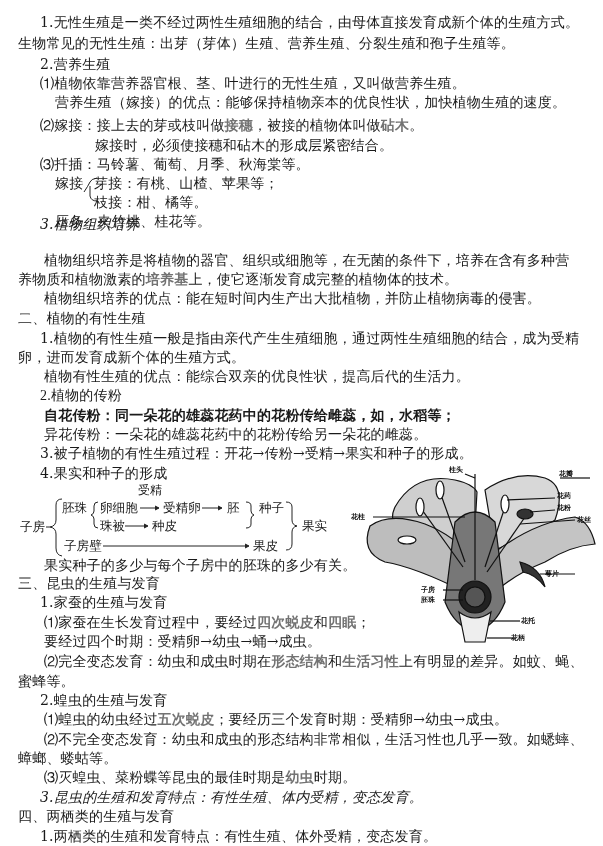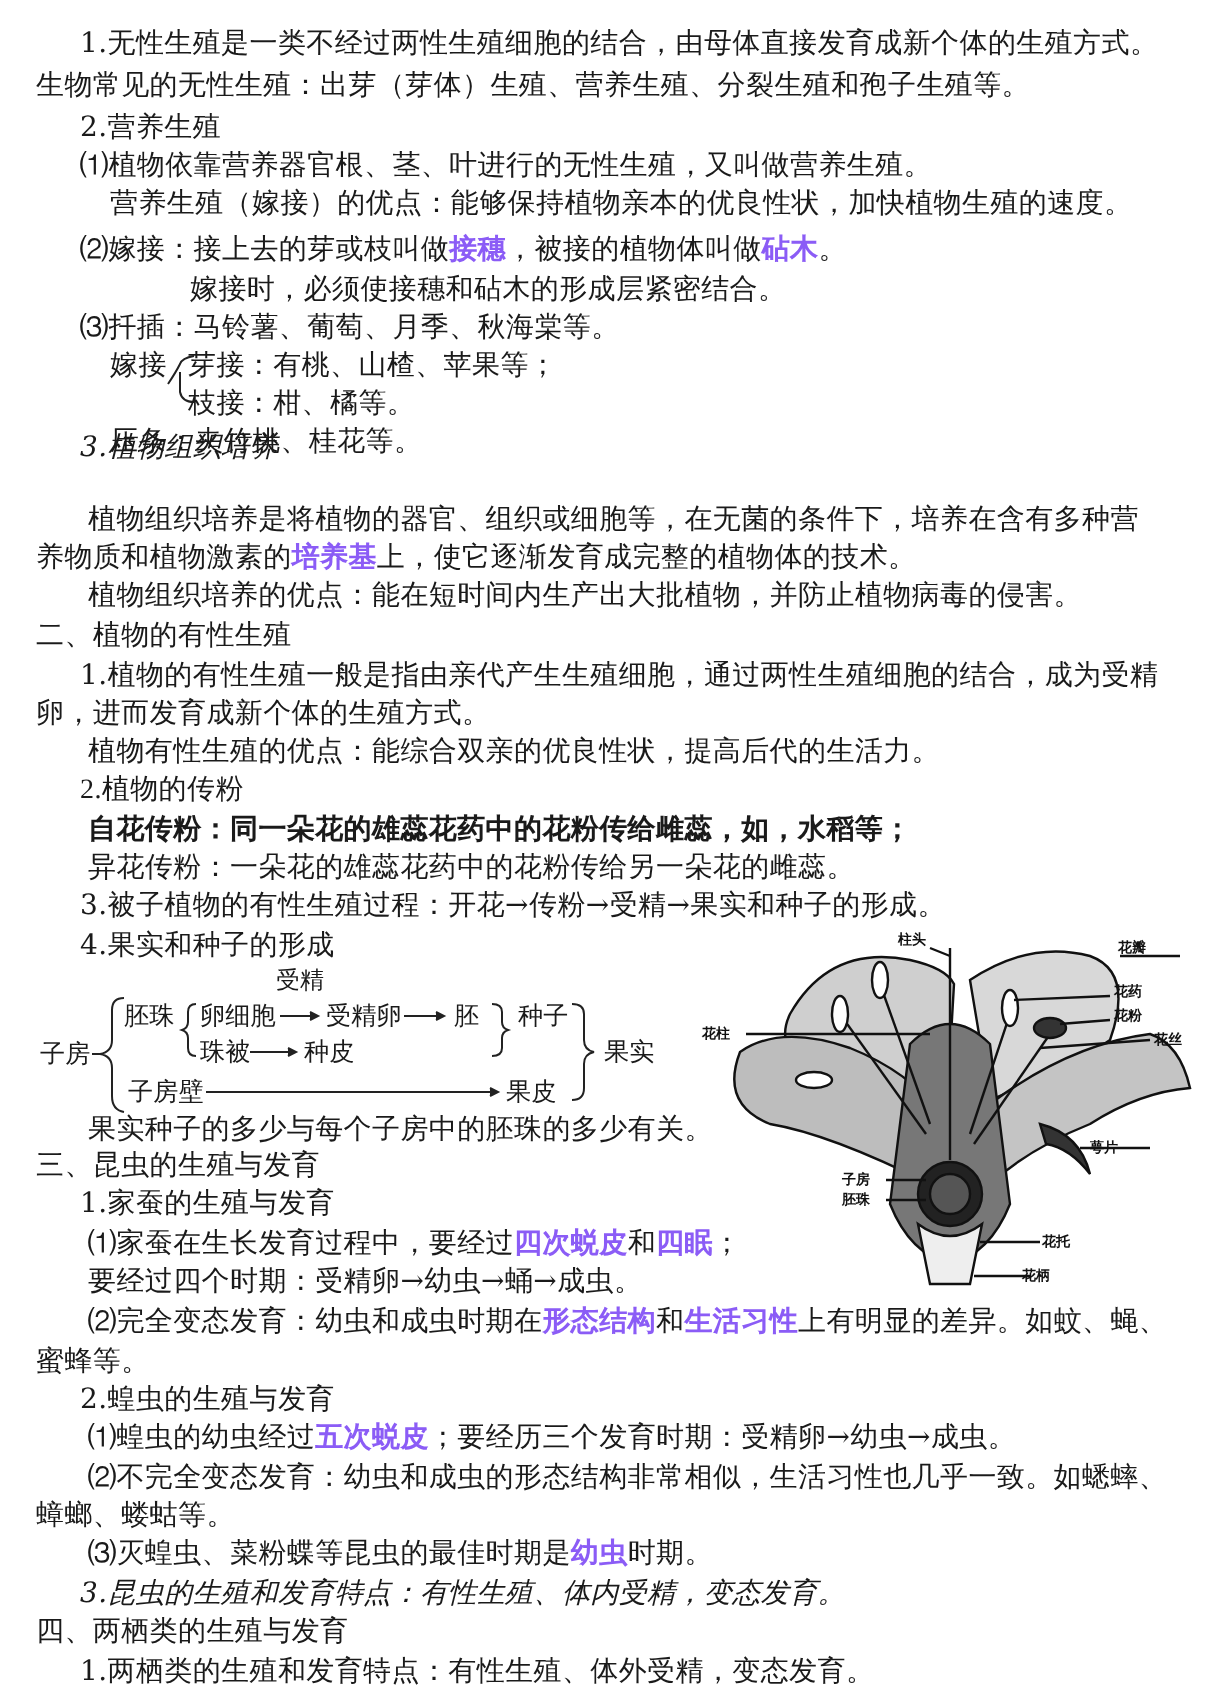--- a/index.html
+++ b/index.html
@@ -1,19 +1,19 @@
 <!DOCTYPE html>
 <html><head>
 <meta charset="utf-8">
 <style>
   html, body { margin:0; padding:0; background:#ffffff; }
   body { width:603px; height:846px; position:relative; overflow:hidden;
          font-family:"DejaVu Serif","Liberation Serif",serif; color:#1a1a1a; }
   .ln { position:absolute; font-size:14px; line-height:16px; white-space:nowrap; letter-spacing:0.2px; }
-  .b { font-weight:bold; font-family:"DejaVu Sans","Liberation Sans",sans-serif; color:#8b5cf6; }
+  .b { font-weight:bold; font-family:"DejaVu Sans","Liberation Sans",sans-serif; color:#737373; }
   .dg { position:absolute; font-size:12.6px; line-height:16px; white-space:nowrap; }
   .small { font-size:12px; }
   .lbl { position:absolute; font-size:7px; line-height:8px; white-space:nowrap; font-family:"DejaVu Sans","Liberation Sans",sans-serif; font-weight:bold; color:#111; }
   svg { position:absolute; left:0; top:0; }
   #flower { position:absolute; left:345px; top:462px; width:258px; height:190px; }
 </style>
 </head>
 <body>
 
 <div>

